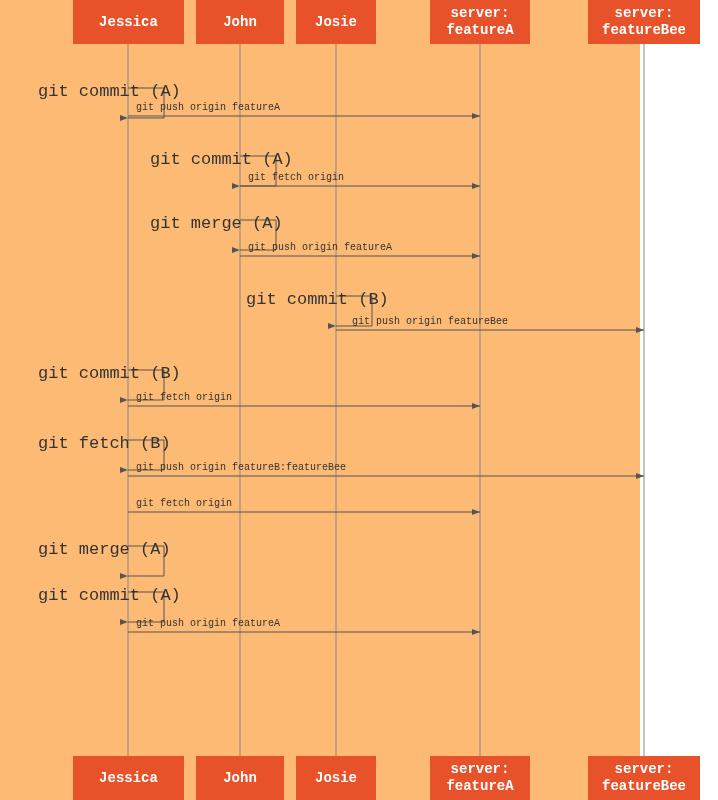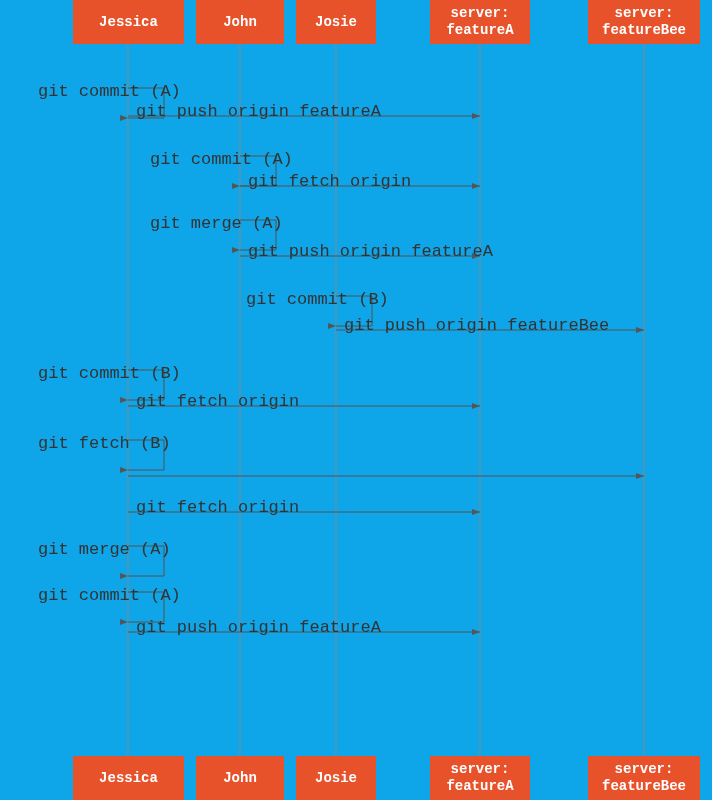--- a/index.html
+++ b/index.html
@@ -7,23 +7,23 @@
       background: #fff;
       font-family: 'Courier New', Courier, monospace;
       width: 718px;
       height: 800px;
       overflow: hidden;
       position: relative;
     }
 
     .diagram-container {
       position: relative;
-      width: 712px;
+      width: 640px;
       height: 800px;
-      background: #0ea5e9;
+      background: #fdba74;
     }
 
     
     .actor-box {
       position: absolute;
       background: #e8522a;
       color: #fff;
       font-family: 'Courier New', Courier, monospace;
       font-weight: bold;
       font-size: 14px;
@@ -32,21 +32,21 @@
       display: flex;
       align-items: center;
       justify-content: center;
       line-height: 1.2;
     }
 
     
     .arrow-label {
       position: absolute;
       font-family: 'Courier New', Courier, monospace;
-      font-size: 17px;
+      font-size: 10px;
       color: #333;
       white-space: nowrap;
     }
 
     
     .action-label {
       position: absolute;
       font-family: 'Courier New', Courier, monospace;
       font-size: 17px;
       color: #333;
@@ -117,25 +117,26 @@
 (A)</div>
     <div class="arrow-label" style="left: 136px; top: 102px;">git push origin featureA</div>
     <div class="action-label" style="left: 150px; top: 150px;">git commit
 (A)</div>
     <div class="arrow-label" style="left: 248px; top: 172px;">git fetch origin</div>
     <div class="action-label" style="left: 150px; top: 214px;">git merge
 (A)</div>
     <div class="arrow-label" style="left: 248px; top: 242px;">git push origin featureA</div>
     <div class="action-label" style="left: 246px; top: 290px;">git commit
 (B)</div>
-    <div class="arrow-label" style="left: 344px; top: 316px; text-align: right;">git push origin featureBee</div>
+    <div class="arrow-label" style="left: 352px; top: 316px; text-align: right;">git push origin featureBee</div>
     <div class="action-label" style="left: 38px; top: 364px;">git commit
 (B)</div>
     <div class="arrow-label" style="left: 136px; top: 392px;">git fetch origin</div>
     <div class="action-label" style="left: 38px; top: 434px;">git fetch
 (B)</div>
+    <div class="arrow-label" style="left: 136px; top: 462px;">git push origin featureB:featureBee</div>
     <div class="arrow-label" style="left: 136px; top: 498px;">git fetch origin</div>
     <div class="action-label" style="left: 38px; top: 540px;">git merge
 (A)</div>
     <div class="action-label" style="left: 38px; top: 586px;">git commit
 (A)</div>
     <div class="arrow-label" style="left: 136px; top: 618px;">git push origin featureA</div>
   </div>
 
 </body></html>

